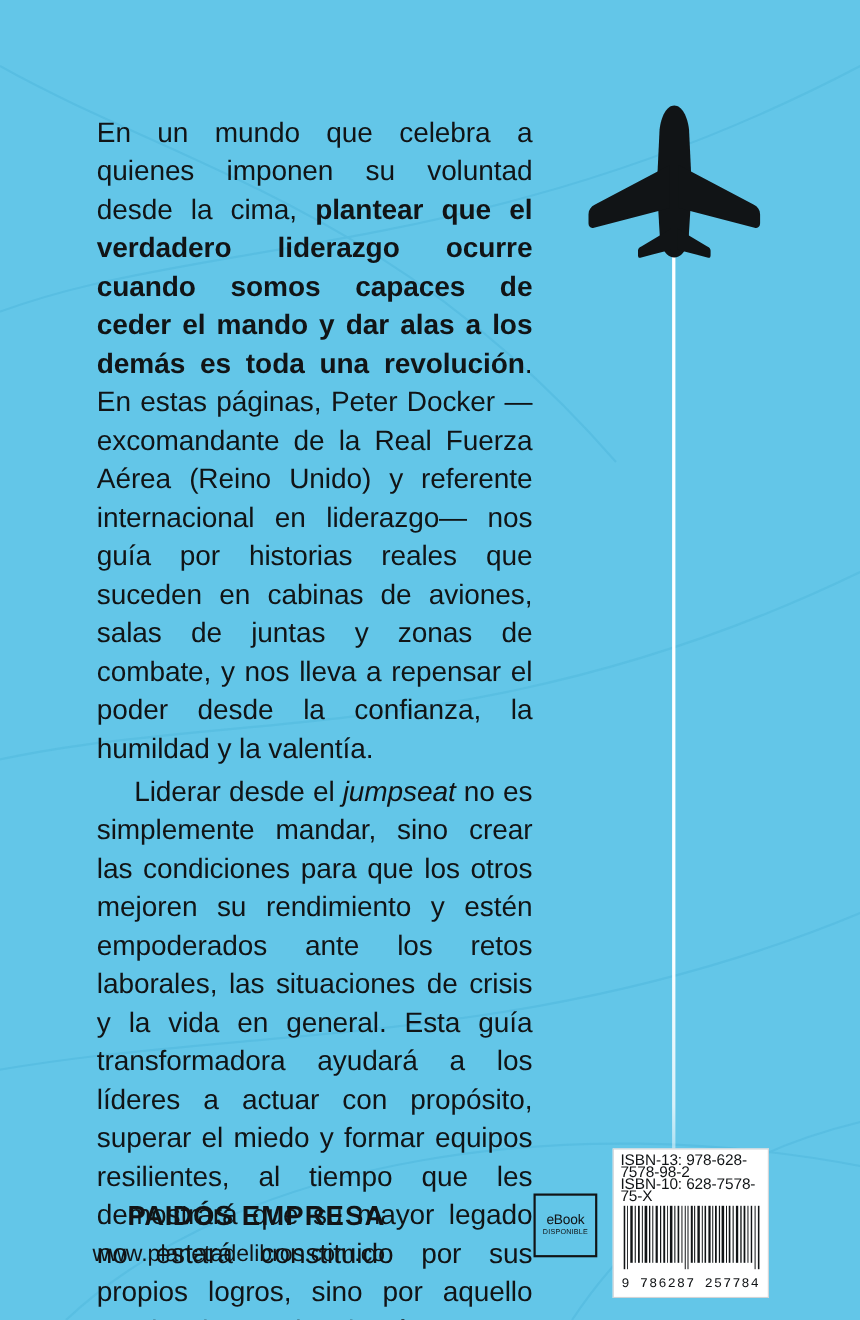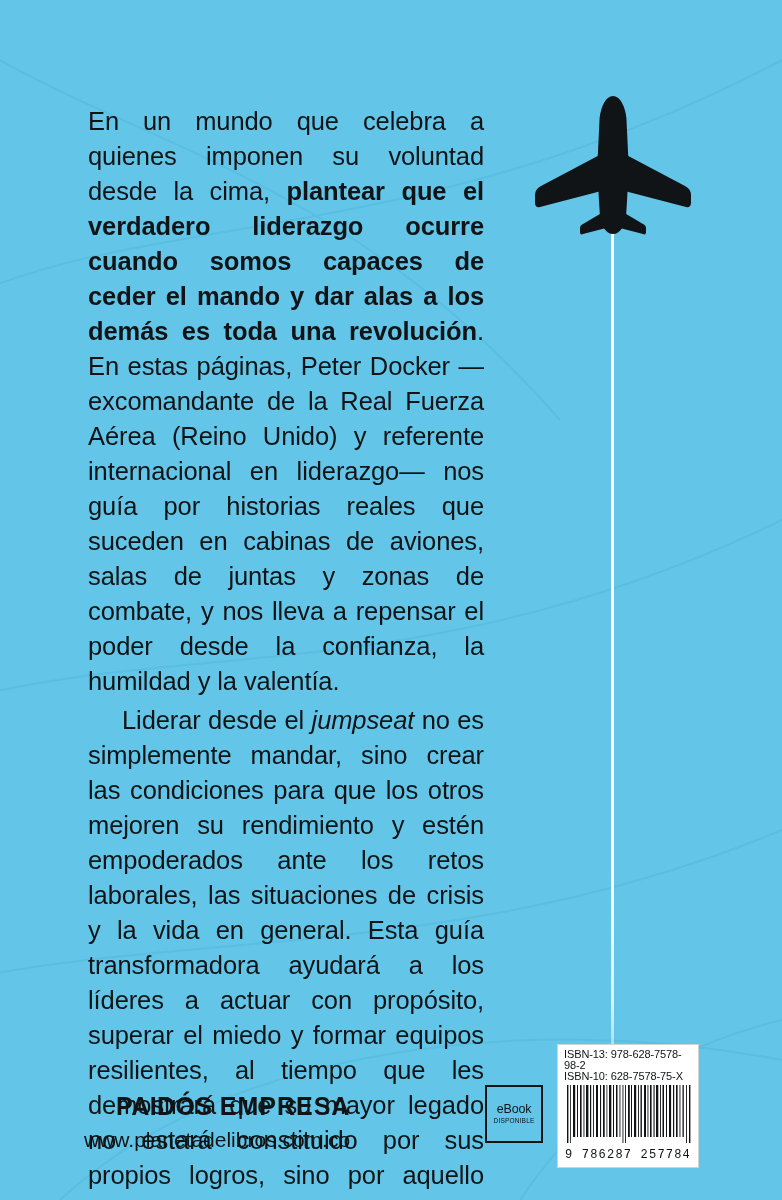--- a/index.html
+++ b/index.html
@@ -137,21 +137,21 @@
     left: 557px;
     top: 1044px;
     width: 142px;
     background: #ffffff;
     border: 1px solid #cfd3d6;
     padding: 4px 6px 5px 6px;
     box-sizing: border-box;
   }
   .isbn-line {
     font-family: "Liberation Sans", sans-serif;
-    font-size: 11px;
+    font-size: 14px;
     color: #111416;
     line-height: 11px;
     letter-spacing: -0.1px;
   }
   .barcode {
     margin-top: 3px;
     width: 130px;
     height: 58px;
   }
   .barcode-digits {

